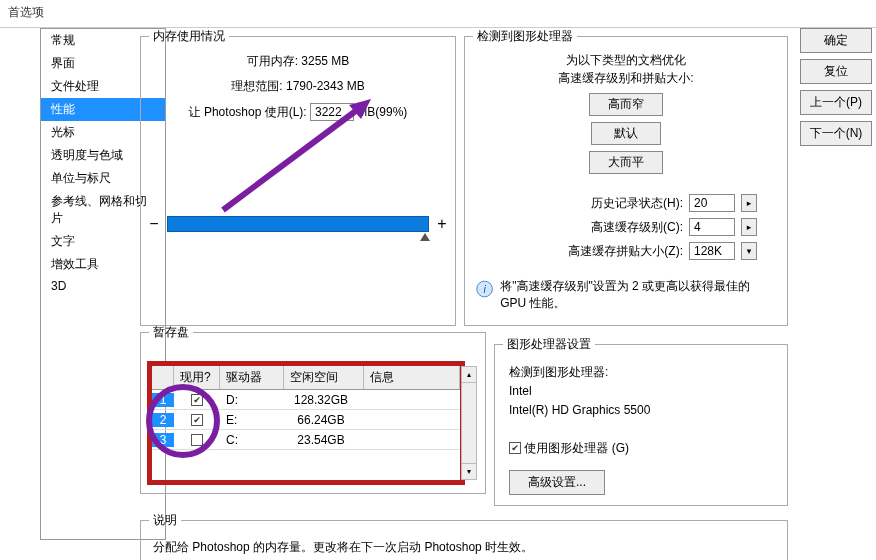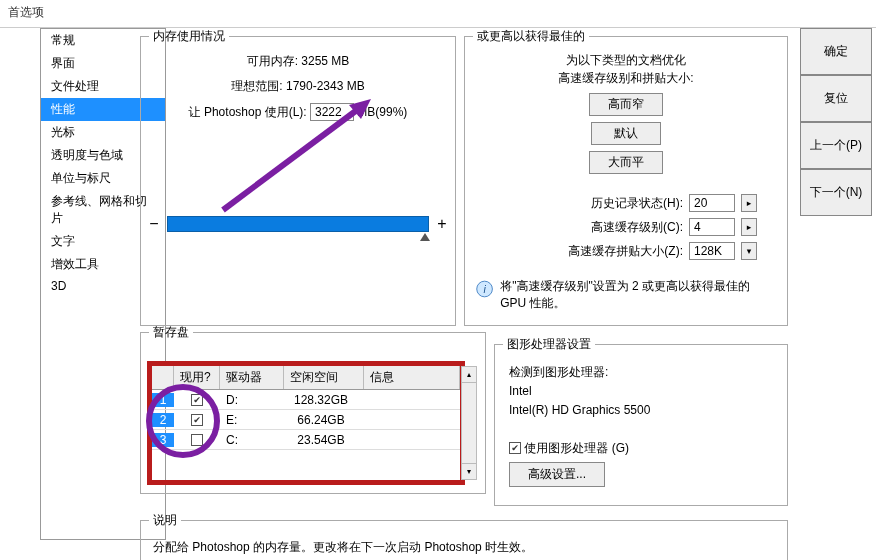--- a/index.html
+++ b/index.html
@@ -54,26 +54,26 @@
   .td2{width:64px; padding-left:6px;} 
   .td3{width:80px; text-align:center; padding-right:6px;} 
   .td4{flex:1;}
   .scrollbar { position:absolute; right:-17px; top:0; bottom:0; width:16px; border:1px solid #bbb; background:#eee; }
   .sb-btn { height:16px; border-bottom:1px solid #bbb; display:flex;align-items:center;justify-content:center;font-size:8px;}
   .sb-btn.bottom { position:absolute; bottom:0; left:0;right:0; border-top:1px solid #bbb; border-bottom:none;}
   .circle { position:absolute; left:-6px; top:18px; width:74px; height:74px; border:6px solid #7b1fa2; border-radius:50%; pointer-events:none; }
 
   .gpu-body { padding:10px 14px; line-height:1.6; }
   .gpu-check { margin-top:18px; }
-  .gpu-btn-row { margin-top:4px; }
+  .gpu-btn-row { margin-top:12px; }
 
   .desc-body { padding:10px 12px; }
 
   .right-buttons { position:absolute; right:0; top:28px; width:76px; }
-  .right-buttons .btn { width:72px; padding:14px 0;}
+  .right-buttons .btn { width:72px; margin-bottom:6px; padding:3px 0;}
   
   .checkbox { width:12px; height:12px; border:1px solid #555; display:inline-flex; align-items:center; justify-content:center; background:#fff; font-size:9px; line-height:1; vertical-align:middle;}
   .checkbox.checked::after { content:"✔"; color:#333; }
 </style>
 </head>
 <body>
 
 <div class="title">首选项</div>
 <div class="hr"></div>
 
@@ -122,21 +122,21 @@
     <div class="slider-row">
       <div class="minus">−</div>
       <div class="slider">
           <div class="slider-thumb"></div>
         </div>
       <div class="plus">+</div>
     </div>
   </fieldset>
 
   <fieldset class="fs-history">
-    <legend>或更高以获得最佳的</legend>
+    <legend>检测到图形处理器</legend>
     <div class="hist-top">
       <div>为以下类型的文档优化</div>
       <div>高速缓存级别和拼贴大小:</div>
     </div>
     <div class="btn-row"><span class="btn">高而窄</span></div>
     <div class="btn-row"><span class="btn">默认</span></div>
     <div class="btn-row"><span class="btn">大而平</span></div>
     <div class="hist-fields">
       <div class="hist-field">
         <span>历史记录状态(H):</span>

